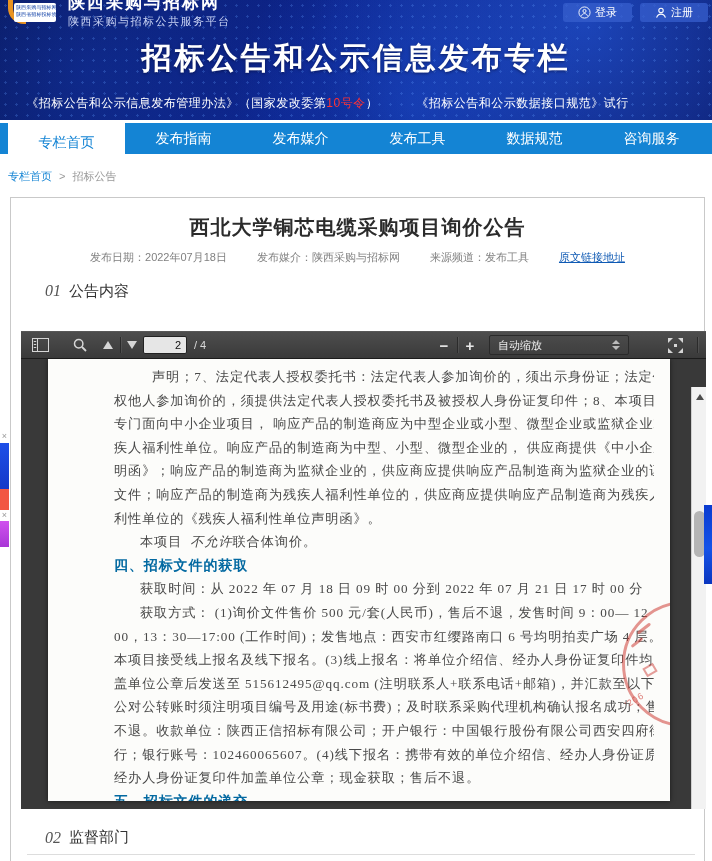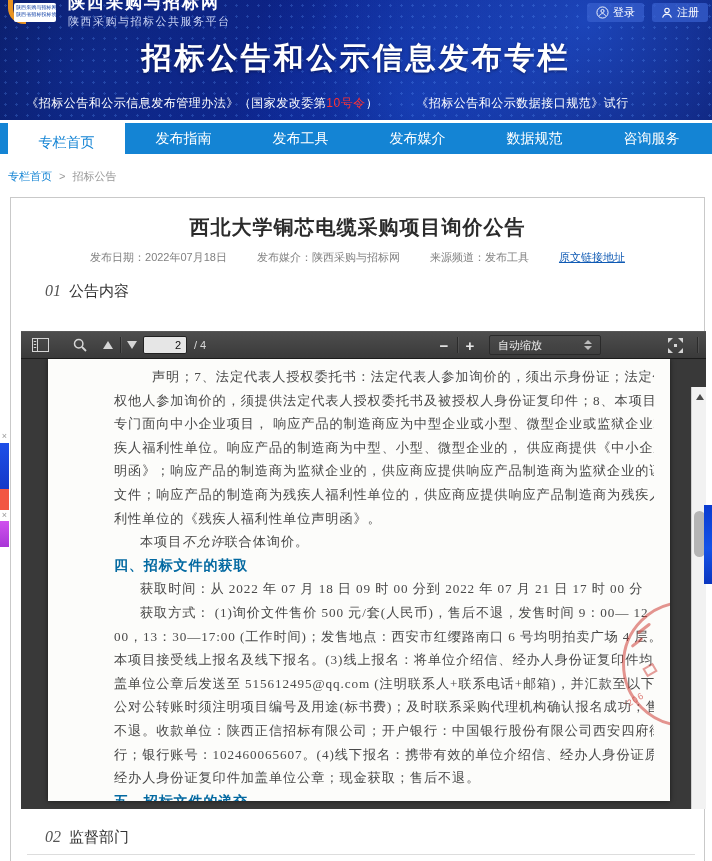--- a/index.html
+++ b/index.html
@@ -23,21 +23,21 @@
   .logo-swirl { position:absolute; left:0; top:0; width:18px; height:30px;
       border-left:5px solid #f59a1e; border-bottom:4px solid #f59a1e;
       border-radius:0 0 0 16px; opacity:.95; }
   .logo-minibox { position:absolute; left:6px; top:9px; width:42px; height:19px;
       background:#fff; border-radius:2px; padding:2px 2px; overflow:hidden; }
   .logo-minibox div { font-size:6px; line-height:7px; color:#1444a8; white-space:nowrap; transform:scale(.85); transform-origin:0 0; }
   .logo-text { margin-left:8px; color:#fff; }
   .logo-title { font-size:17px; font-weight:700; letter-spacing:2px; line-height:18px; }
   .logo-sub { font-size:11px; letter-spacing:1.5px; color:#ccd6f6; margin-top:2px; }
   .auth { position:absolute; right:4px; top:3px; display:flex; gap:8px; }
-  .auth-btn { display:flex; align-items:center; gap:4px; height:19px; padding:0 9px;
+  .auth-btn { display:flex; align-items:center; gap:4px; height:19px; padding:0 15px;
       background:rgba(55,95,205,.75); border:0; border-radius:3px; color:#fff;
       font-size:11px; cursor:pointer; }
   .auth-btn svg { display:block; }
   .banner-title { position:absolute; left:0; top:38px; width:712px; text-align:center;
       color:#fff; font-size:30px; font-weight:700; letter-spacing:3px;
       text-shadow:0 1px 3px rgba(0,0,30,.5); }
   .banner-subline { position:absolute; left:0; top:95px; width:655px; text-align:center;
       color:#fff; font-size:12px; letter-spacing:.5px; }
   .banner-subline .red { color:#ff3232; }
   .banner-subline .gap { display:inline-block; width:38px; }
@@ -60,21 +60,21 @@
   .article-title { position:absolute; left:0; top:16px; width:100%; text-align:center;
       font-size:20px; font-weight:700; color:#2b2b2b; letter-spacing:1px; }
   .meta-row { position:absolute; left:0; top:52px; width:100%; display:flex;
       justify-content:center; gap:30px; font-size:11px; color:#818181; }
   .meta-link { color:#0f5ab4; text-decoration:underline; cursor:pointer; }
   .section-head { position:absolute; left:14px; display:flex; align-items:baseline; gap:8px;margin-left:20px; }
   .section-head .num { font-family:"Liberation Serif","DejaVu Serif",serif; font-style:italic;
       font-size:16px; color:#555; }
   .section-head .lbl { font-size:15px; color:#333; }
   .sec-1 { top:84px; }
-  .sec-2 { top:630px; }
+  .sec-2 { top:630px;align-items:center; }
   .sec2-line { position:absolute; left:16px; top:656px; width:668px; height:1px; background:#ddd; }
 
   
   .pdf-viewer { position:absolute; left:10px; top:133px; width:685px; height:478px;
       background:#393939; }
   .pdf-toolbar { position:relative; height:28px;
       background:linear-gradient(#4e4e4e,#3a3a3a); border-bottom:1px solid #1c1c1c;
       box-shadow:0 1px 0 rgba(255,255,255,.06) inset; }
   .tbtn { position:absolute; top:4px; width:22px; height:20px; border:0; background:transparent;
       display:flex; align-items:center; justify-content:center; cursor:pointer; border-radius:2px; }
@@ -82,40 +82,40 @@
       box-shadow:1px 0 0 rgba(255,255,255,.08); }
   .arrow-up { width:0; height:0; border-left:5px solid transparent; border-right:5px solid transparent;
       border-bottom:8px solid #d6d6d6; }
   .arrow-down { width:0; height:0; border-left:5px solid transparent; border-right:5px solid transparent;
       border-top:8px solid #d6d6d6; }
   .page-input { position:absolute; left:122px; top:5px; width:44px; height:18px;
       background:#e6e6e6; border:1px solid #222; border-radius:2px; color:#111;
       font-size:11px; text-align:right; padding-right:5px; font-family:"Liberation Sans",sans-serif; }
   .page-total { position:absolute; left:173px; top:8px; color:#d9d9d9; font-size:11px; }
   .zoom-btn { color:#e8e8e8; font-size:15px; line-height:15px; font-weight:700; }
-  .zoom-select { position:absolute; left:468px; top:4px; width:112px; height:20px;
+  .zoom-select { position:absolute; left:468px; top:4px; width:140px; height:20px;
       background:linear-gradient(#4a4a4a,#3f3f3f); border:1px solid #2a2a2a; border-radius:2px;
       color:#f0f0f0; font-size:11px; display:flex; align-items:center; padding:0 8px; cursor:pointer; }
   .zoom-caret { margin-left:auto; display:flex; flex-direction:column; gap:2px; }
   .zoom-caret i { display:block; width:0; height:0; border-left:4px solid transparent;
       border-right:4px solid transparent; }
   .zoom-caret .up { border-bottom:4px solid #bbb; }
   .zoom-caret .dn { border-top:4px solid #bbb; }
 
   .pdf-body { position:absolute; left:0; top:28px; width:685px; height:450px; overflow:hidden; }
   .pdf-page { position:absolute; left:27px; top:0; width:622px; height:442px;
       background:#fcfcfa; overflow:hidden; box-shadow:0 0 5px rgba(0,0,0,.55); }
   .pdf-text { position:absolute; left:0; top:0; right:0; padding:6px 16px 0 66px;
       font-family:"Liberation Serif","DejaVu Serif",serif; font-size:13.2px;
       letter-spacing:.9px; color:#494949; }
   .pline { height:23.6px; line-height:23.6px; white-space:nowrap; overflow:hidden; }
   .pline.ind  { text-indent:26px; }
   .pline.ind3 { text-indent:38px; }
   .pline.head { font-weight:700; font-size:14px; color:#0369a1; }
-  .pline .em  { font-style:italic; }
+  .pline .em  { font-style:italic;margin-left:8px; }
 
   .stamp { position:absolute; left:574px; top:242px; width:126px; height:126px;
       border:3px solid rgba(205,62,55,.55); border-radius:50%; }
   .stamp-stroke { position:absolute; background:rgba(205,62,55,.55); border-radius:2px; }
   .ss1 { left:588px; top:268px; width:16px; height:3px; transform:rotate(-38deg); }
   .ss2 { left:582px; top:282px; width:14px; height:3px; transform:rotate(-38deg); }
   .ss3 { left:596px; top:306px; width:12px; height:10px;
          border:2px solid rgba(205,62,55,.5); background:transparent; transform:rotate(-30deg); }
   .stamp-digits { position:absolute; left:576px; top:336px; color:rgba(205,62,55,.7);
       font-size:9px; transform:rotate(-32deg); letter-spacing:1px; }
@@ -188,22 +188,22 @@
   <div class="banner-title">招标公告和公示信息发布专栏</div>
 
   <div class="banner-subline">
     <span>《招标公告和公示信息发布管理办法》（国家发改委第</span><span class="red">10号令</span><span>）</span><span class="gap"></span><span>《招标公告和公示数据接口规范》试行</span>
   </div>
 </header>
 
 <nav class="tabs" id="nav-tabs">
     <div class="tab active">专栏首页</div>
     <div class="tab">发布指南</div>
+    <div class="tab">发布媒介</div>
     <div class="tab">发布工具</div>
-    <div class="tab">发布媒介</div>
     <div class="tab">数据规范</div>
     <div class="tab">咨询服务</div>
   </nav>
 
 <div class="breadcrumb">
   <span class="bc-home">专栏首页</span>
   <span class="bc-sep">&gt;</span>
   <span class="bc-cur">招标公告</span>
 </div>
 

